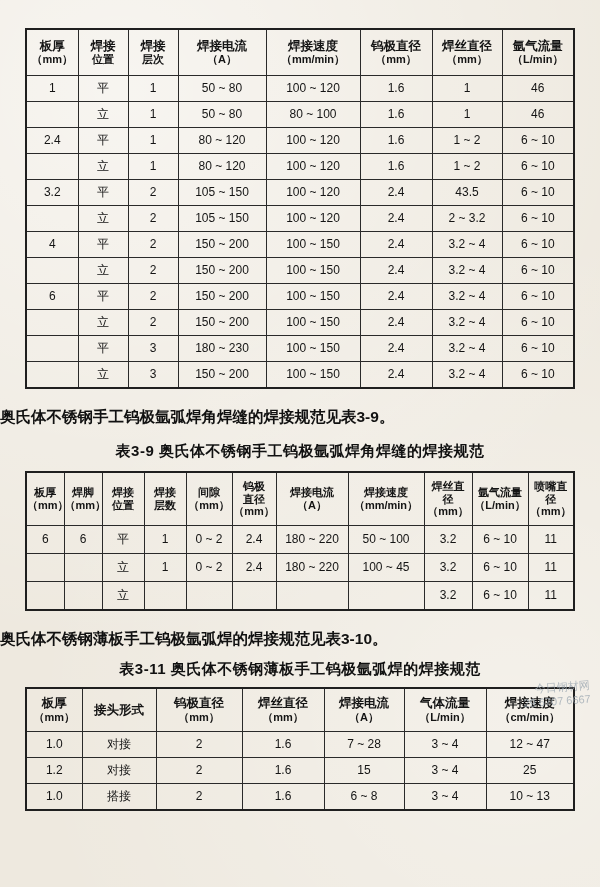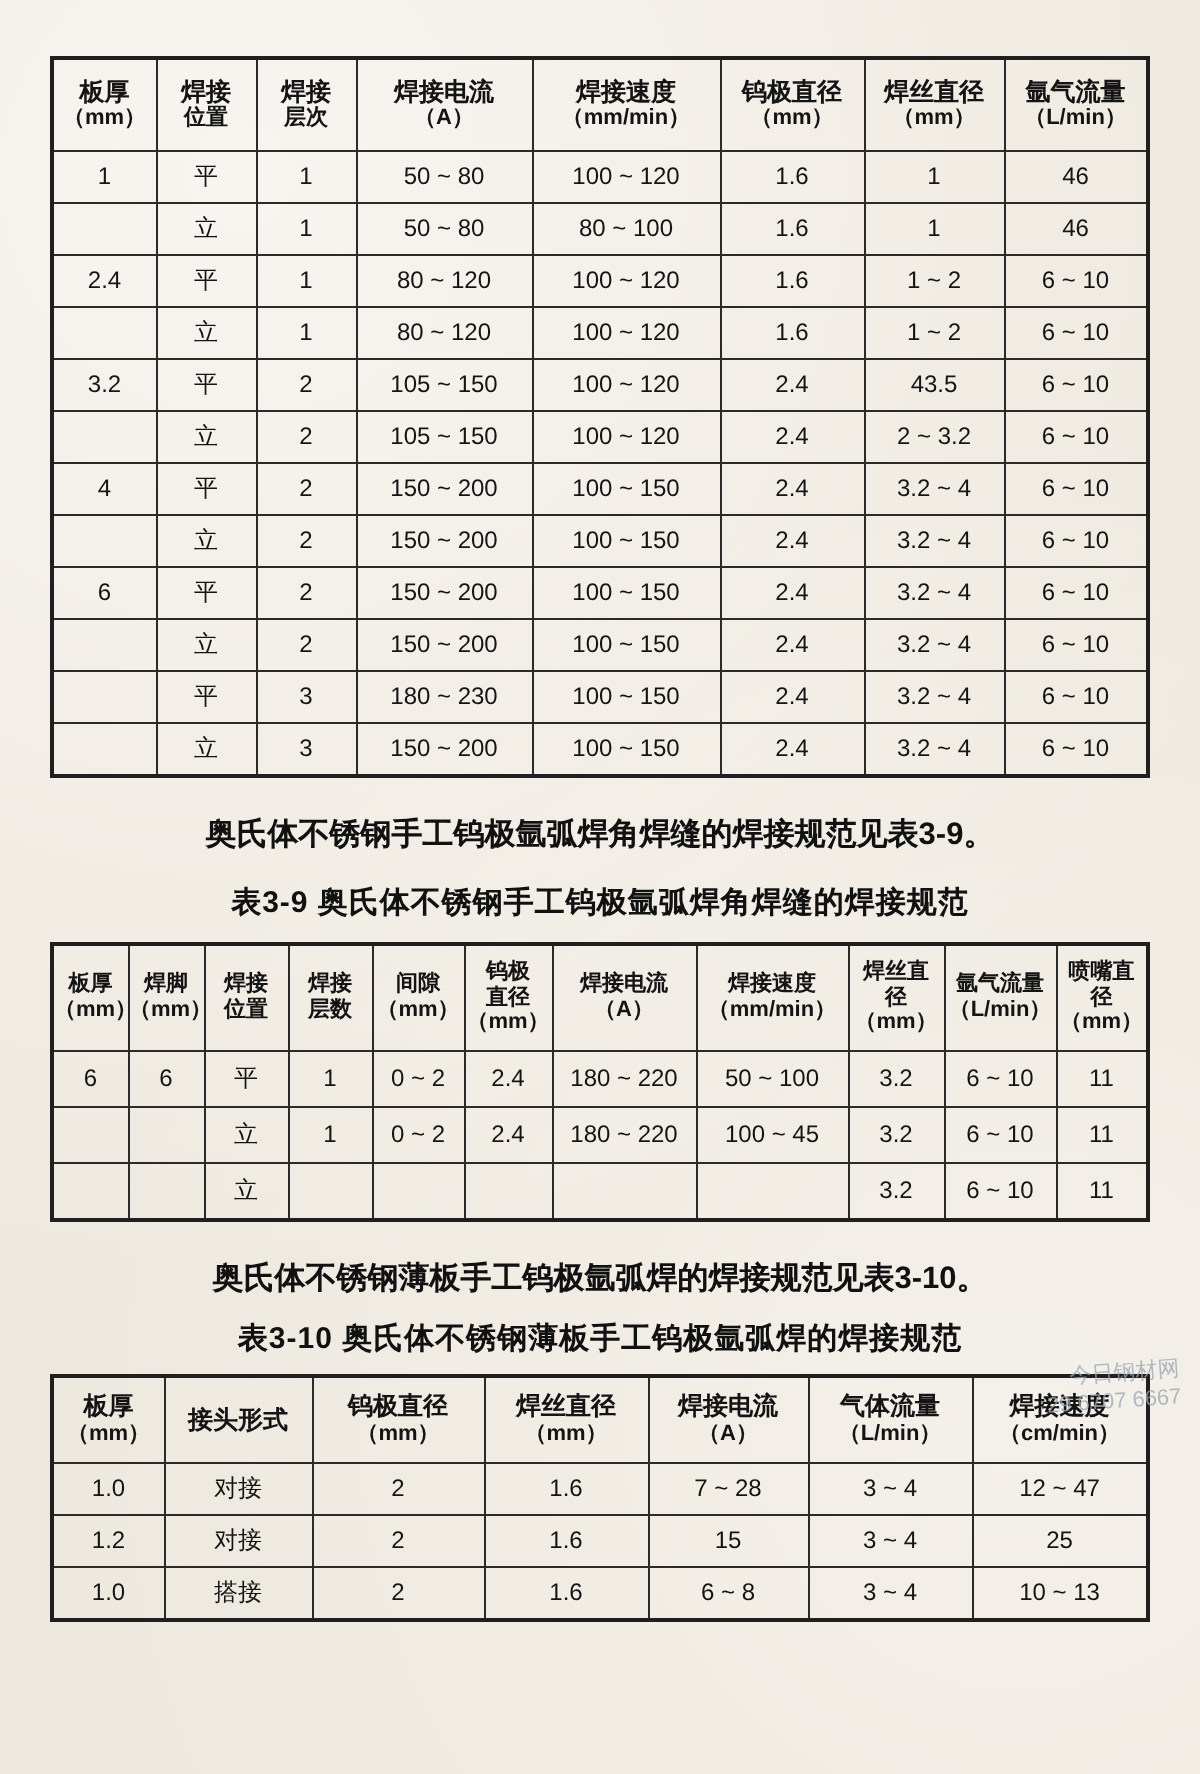--- a/index.html
+++ b/index.html
@@ -20,21 +20,20 @@
       #eee9df;
   }
   .caption{
     text-align:center;
     font-weight:bold;
     font-size:15px;
     letter-spacing:0.5px;
     color:#111;
   }
   .para{
-    text-align:center;
     font-size:15.5px;
     color:#111;
     font-weight:bold;
   }
   table{
     border-collapse:collapse;
     table-layout:fixed;
     background:transparent;
   }
   table td, table th{
@@ -384,21 +383,21 @@
         </tr>
       </tbody>
   </table>
 
   <div class="spacer-18"></div>
 
   <div class="para">奥氏体不锈钢薄板手工钨极氩弧焊的焊接规范见表3-10。</div>
 
   <div class="spacer-10"></div>
 
-  <div class="caption">表3-10  奥氏体不锈钢薄板手工钨极氩弧焊的焊接规范</div>
+  <div class="caption">表3-11  奥氏体不锈钢薄板手工钨极氩弧焊的焊接规范</div>
 
   <div class="spacer-8"></div>
 
   <table id="t310" class="outer">
     <colgroup>
       <col style="width:56px">
         <col style="width:74px">
         <col style="width:86px">
       <col style="width:82px">
         <col style="width:80px">

